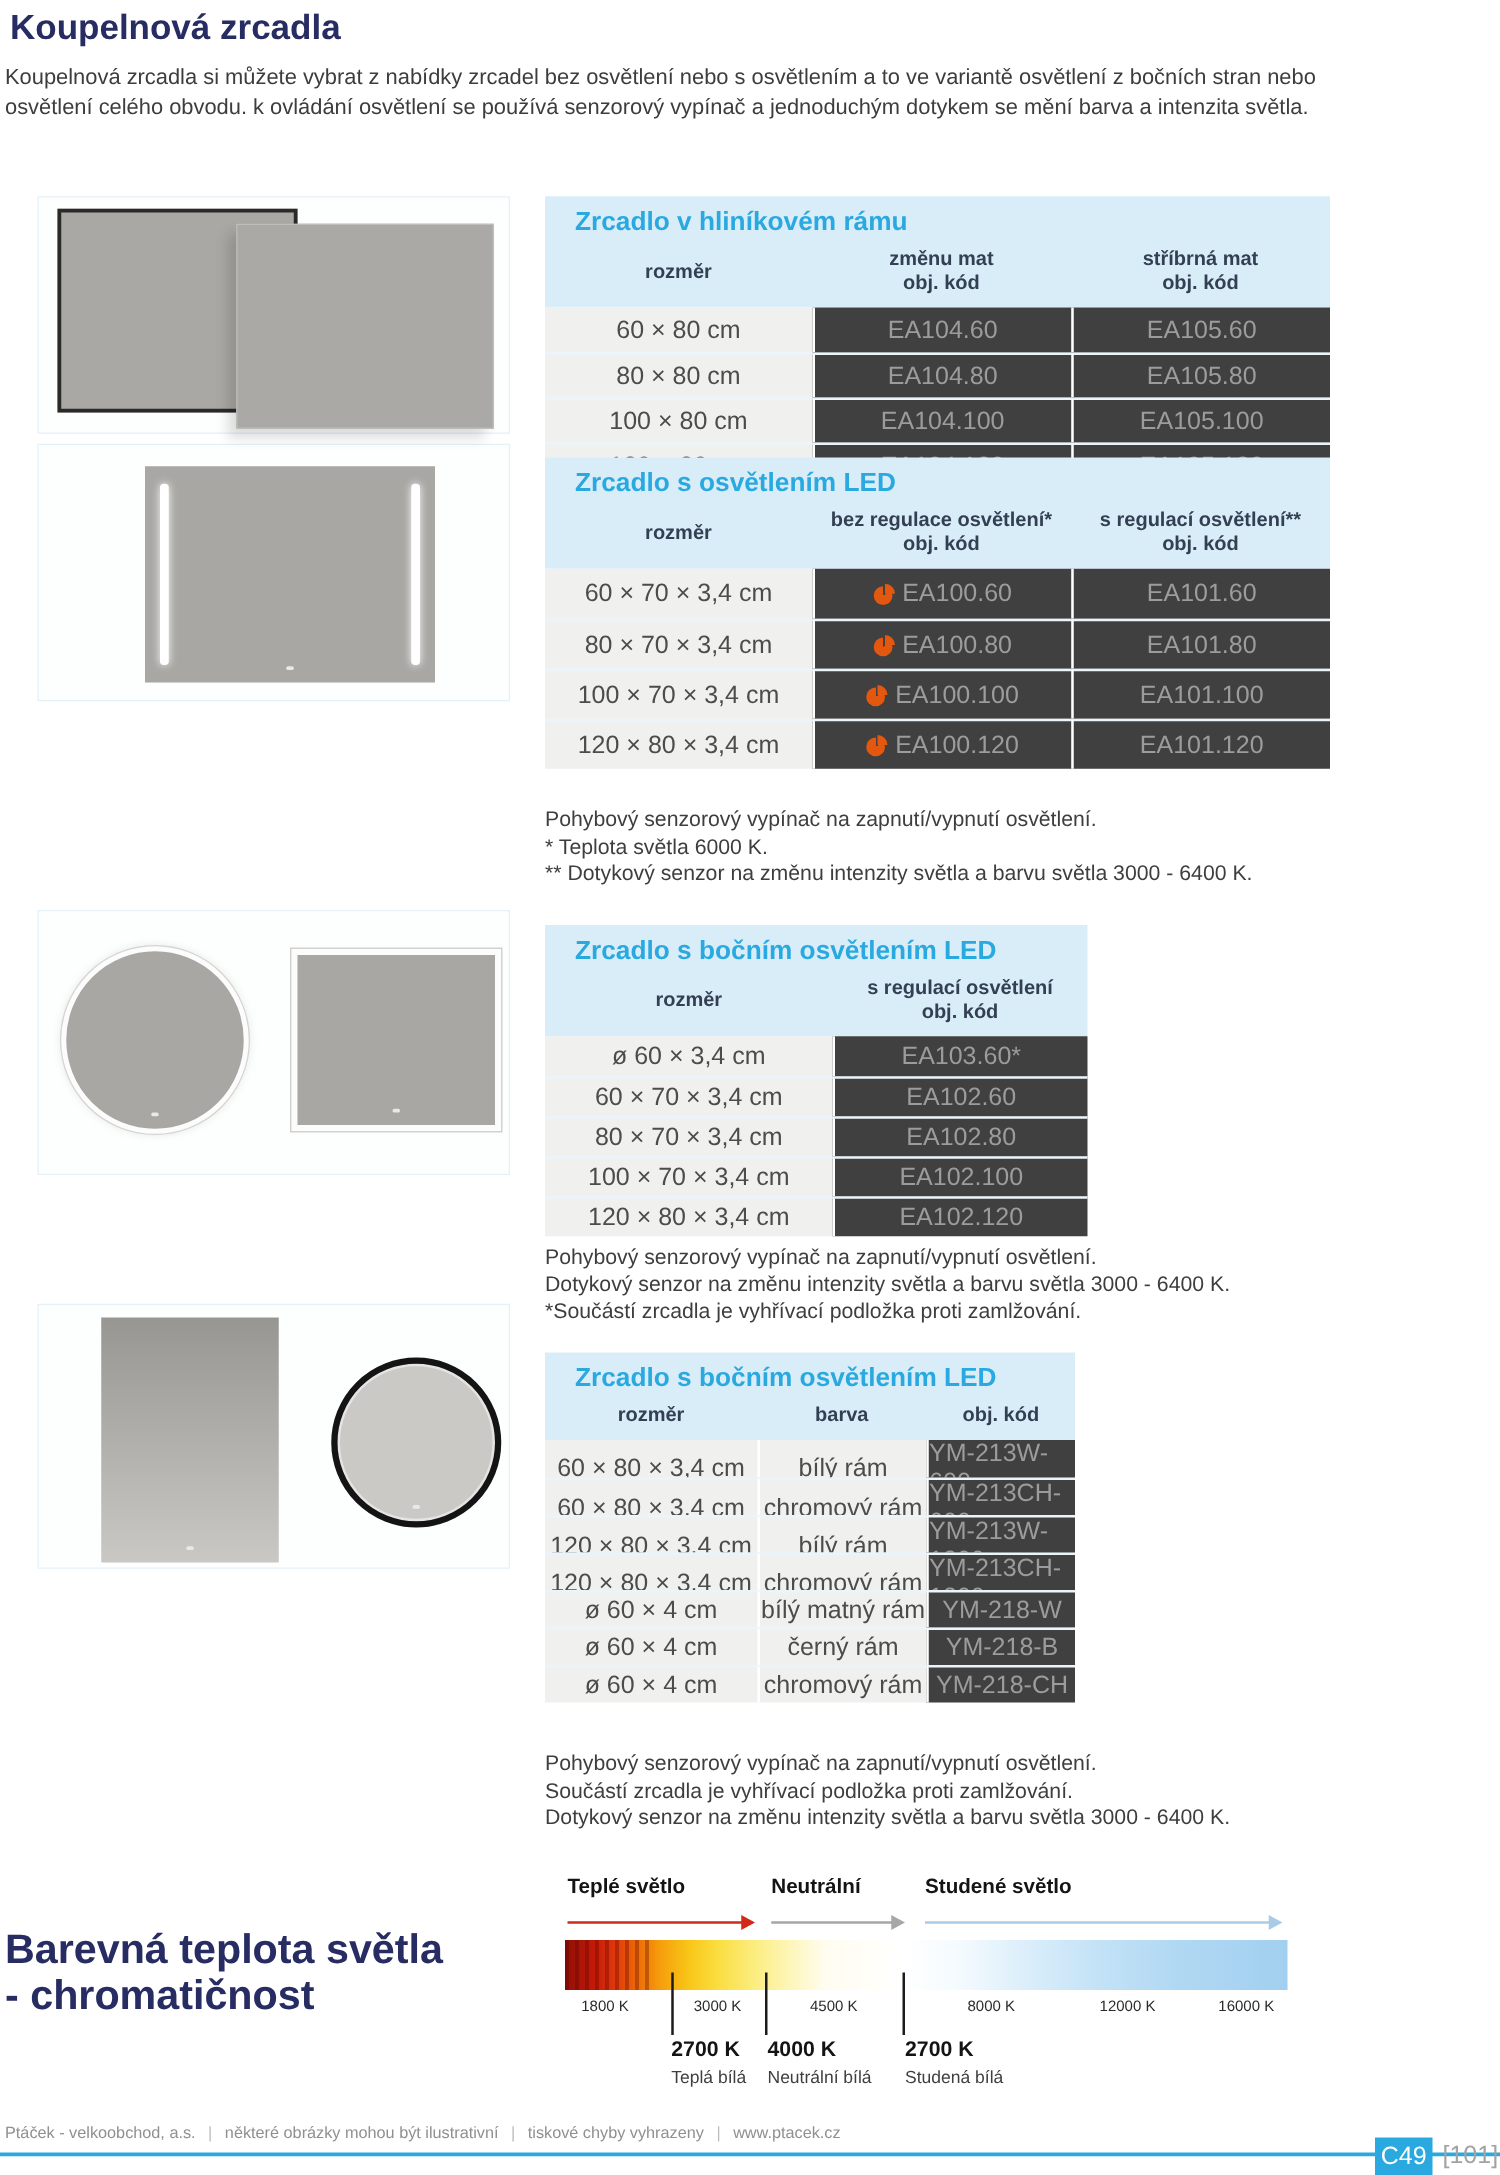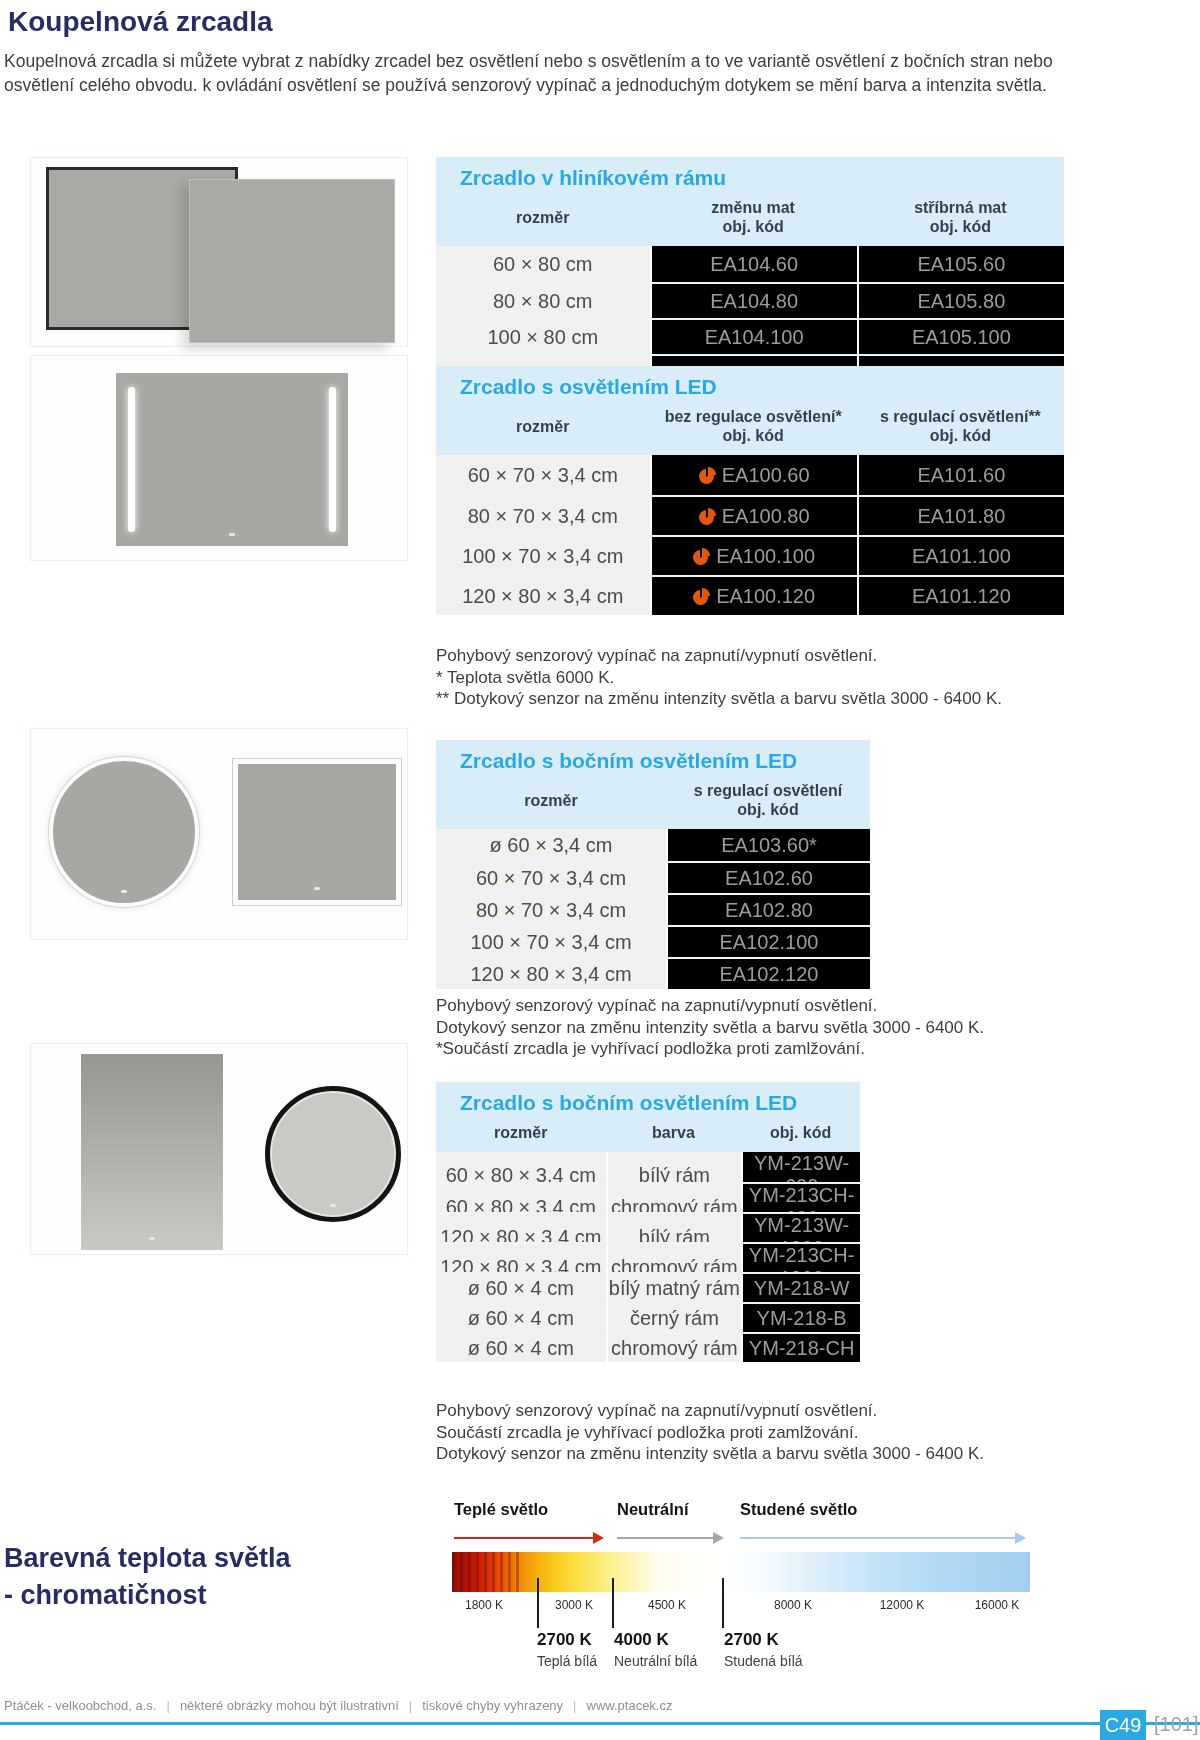--- a/index.html
+++ b/index.html
@@ -48,34 +48,34 @@
   .c3a { grid-template-columns:34% 33% 33%; }
   .c2  { grid-template-columns:53% 47%; }
   .c3b { grid-template-columns:40% 32% 28%; }
   .rows .trow { display:grid; }
   #t1 .trow { grid-template-columns:34% 33% 33%; height:36px; }
   #t2 .trow { grid-template-columns:34% 33% 33%; height:40px; }
   #t3 .trow { grid-template-columns:53% 47%; height:32px; }
   #t4 .trow { grid-template-columns:40% 32% 28%; height:30px; }
   .cell { background:#f0f0ef; display:flex; align-items:center; justify-content:center;
           font-size:20px; color:#4c4c4c; }
-  .cell.code { background:#000000; color:#9c9c9c;text-align:center; }
+  .cell.code { background:#404040; color:#9c9c9c; }
   .trow + .trow .cell { border-top:2px solid #eaf5fb; }
   .cell + .cell { border-left:2px solid #ffffff; }
   .pie { width:17px; height:17px; display:inline-block; position:relative; margin-right:6px; flex:0 0 auto; }
   .pie::before { content:""; position:absolute; left:0; bottom:0; width:15px; height:15px; border-radius:50%;
                  background:conic-gradient(from 0deg, rgba(0,0,0,0) 0deg 58deg, #e4570e 58deg 360deg); }
   .pie::after { content:""; position:absolute; right:0; top:0; width:8px; height:8px; background:#e4570e;
                 border-radius:0 100% 0 0; }
 
   .notes { position:absolute; left:436px; font-size:17px; line-height:21.5px; color:#3e3e3e; }
   #n2 { top:645px; } #n3 { top:995px; } #n4 { top:1400px; }
 
   
-  #chroma-title { position:absolute; left:4px; top:1540px; font-size:27px; font-weight:bold;
+  #chroma-title { position:absolute; left:4px; top:1540px; font-size:33px; font-weight:bold;
                   line-height:37px; color:#272c63; }
   #chroma { position:absolute; left:452px; top:1497px; width:580px; height:178px; }
   .zl { position:absolute; top:3px; font-size:16.5px; font-weight:bold; color:#141414; white-space:nowrap; }
   .arr { position:absolute; top:40px; height:2px; background:currentColor; }
   .arr::after { content:""; position:absolute; right:-2px; top:-5px; width:0; height:0;
                 border-left:11px solid currentColor; border-top:6px solid transparent; border-bottom:6px solid transparent; }
   #bar { position:absolute; left:0; top:55px; width:578px; height:40px;
          background:linear-gradient(to right,
            #8f0f06 0%, #c41a07 4%, #e0390b 7%, #ed6b07 10%, #f59c0b 13%, #f8c517 17%,
            #fadd3e 21%, #fcef89 27%, #fffdf0 36%, #ffffff 47%, #f3fafe 55%, #ddeffb 63%,

